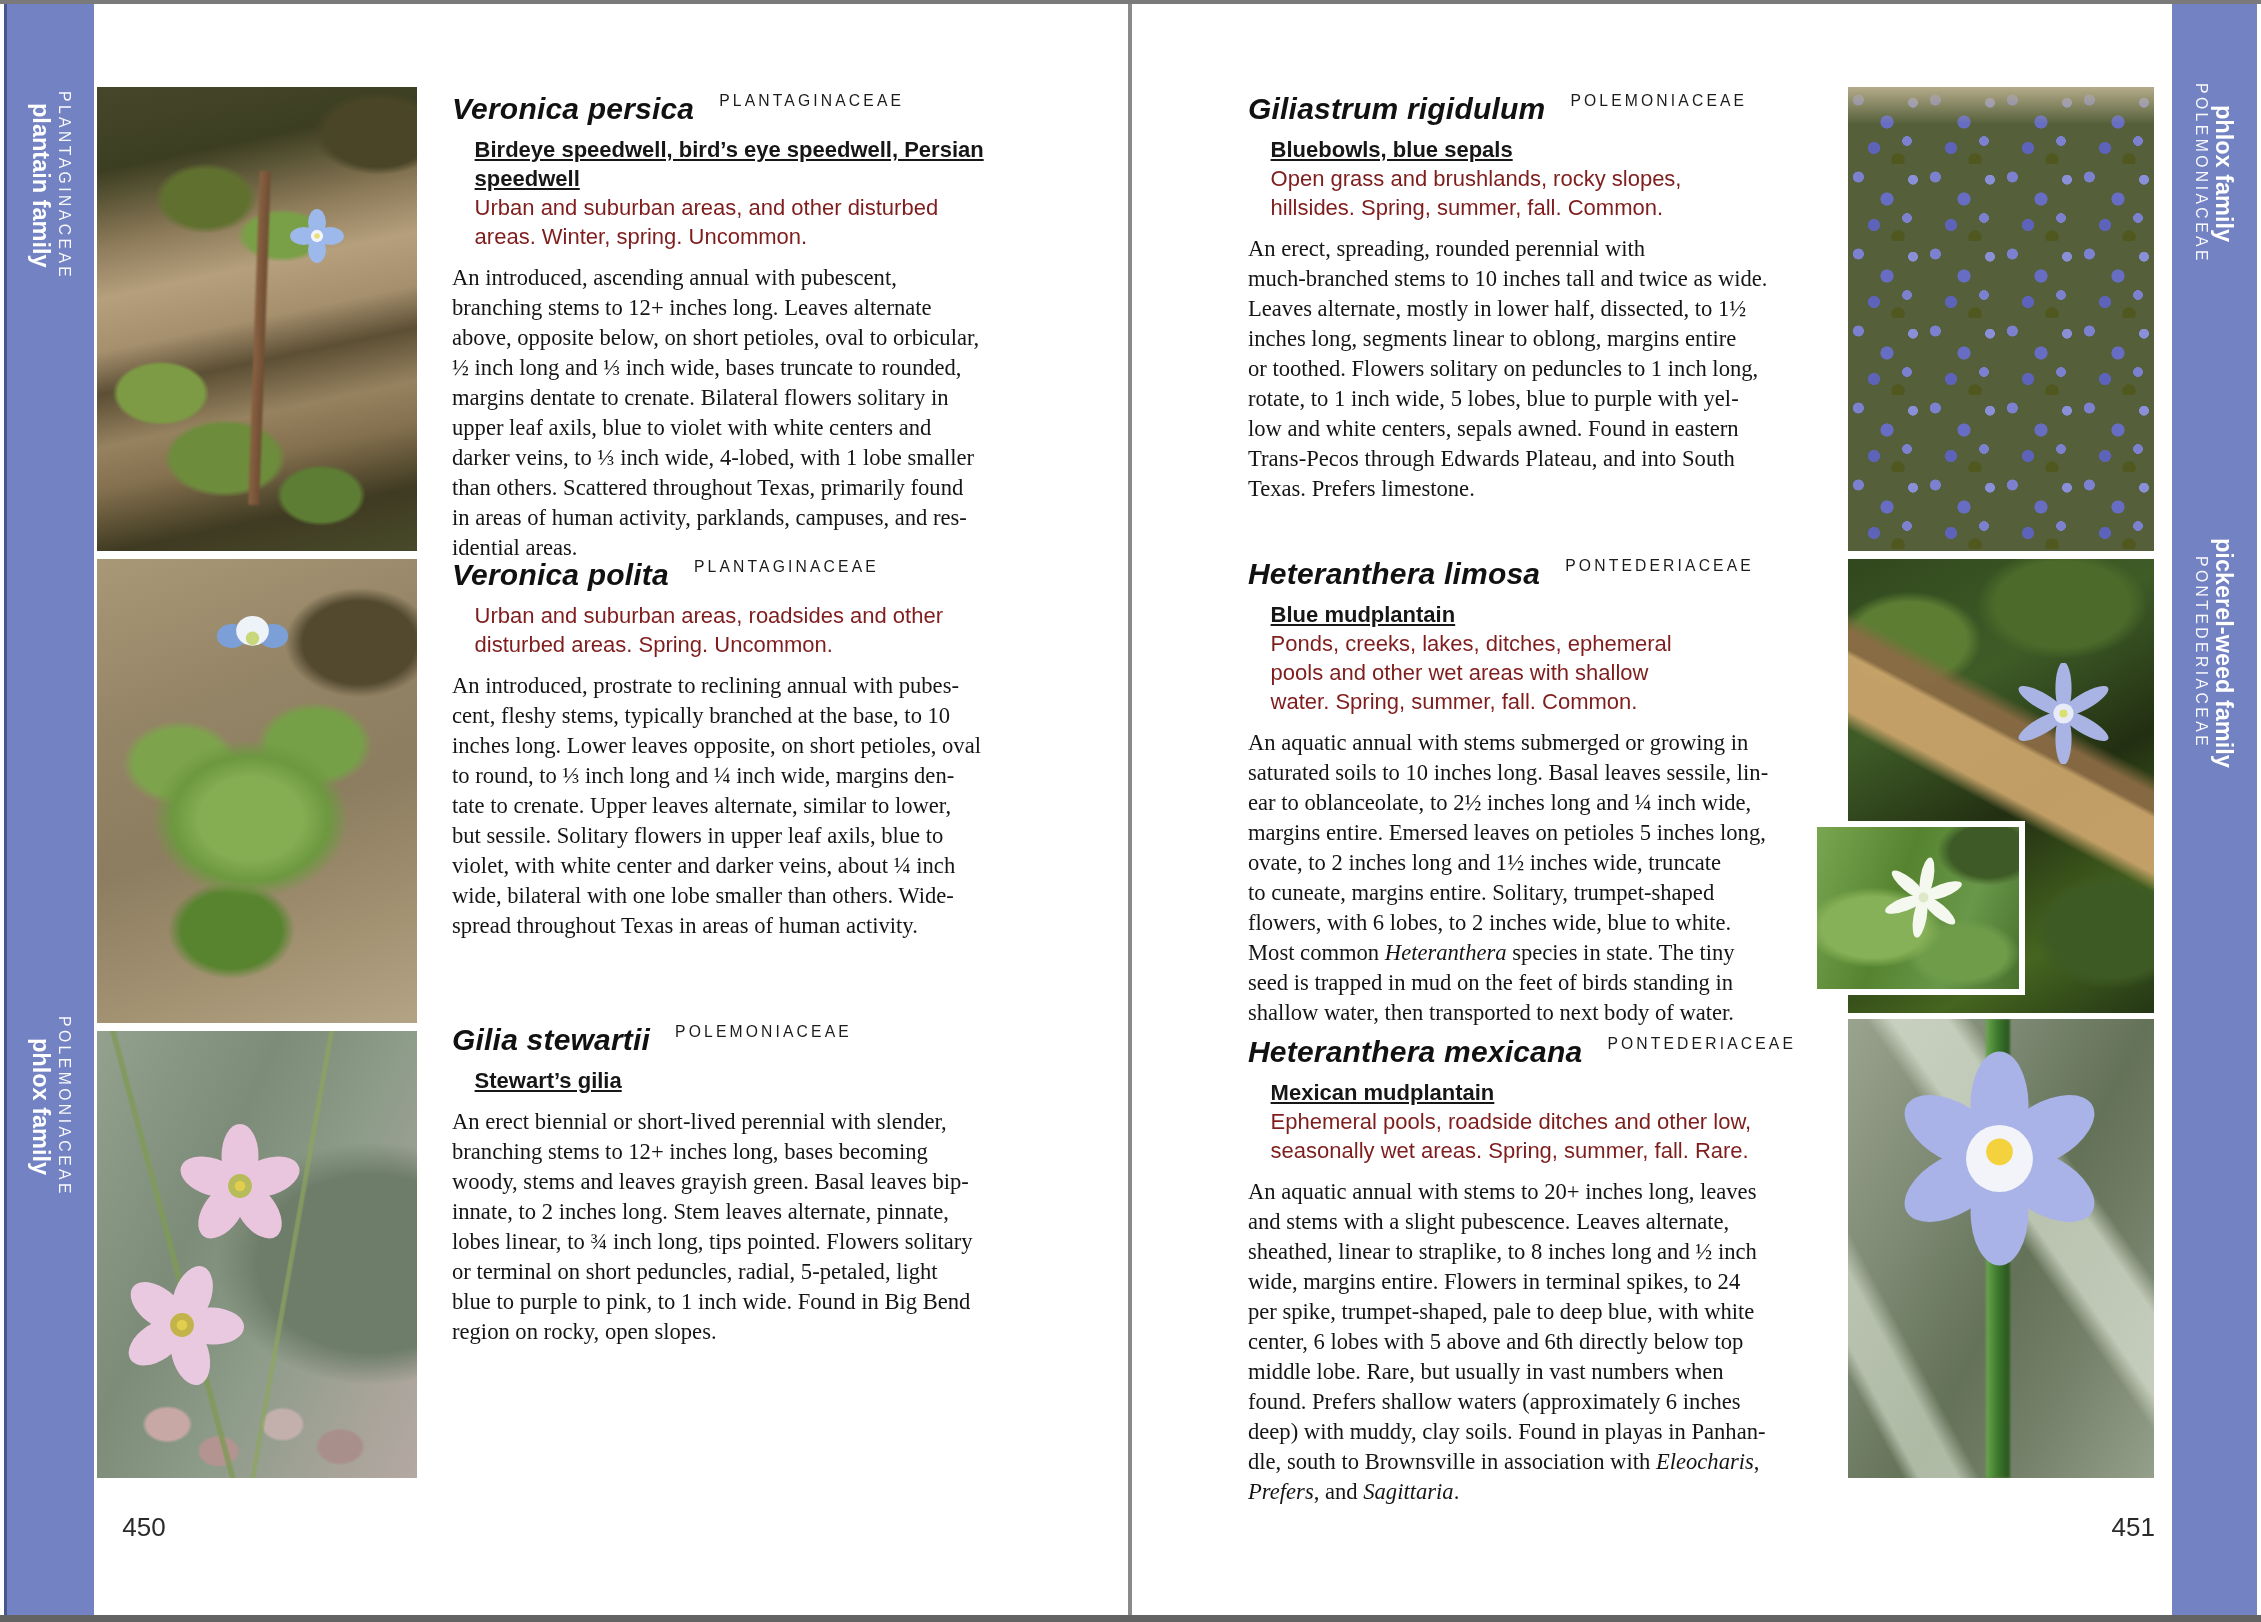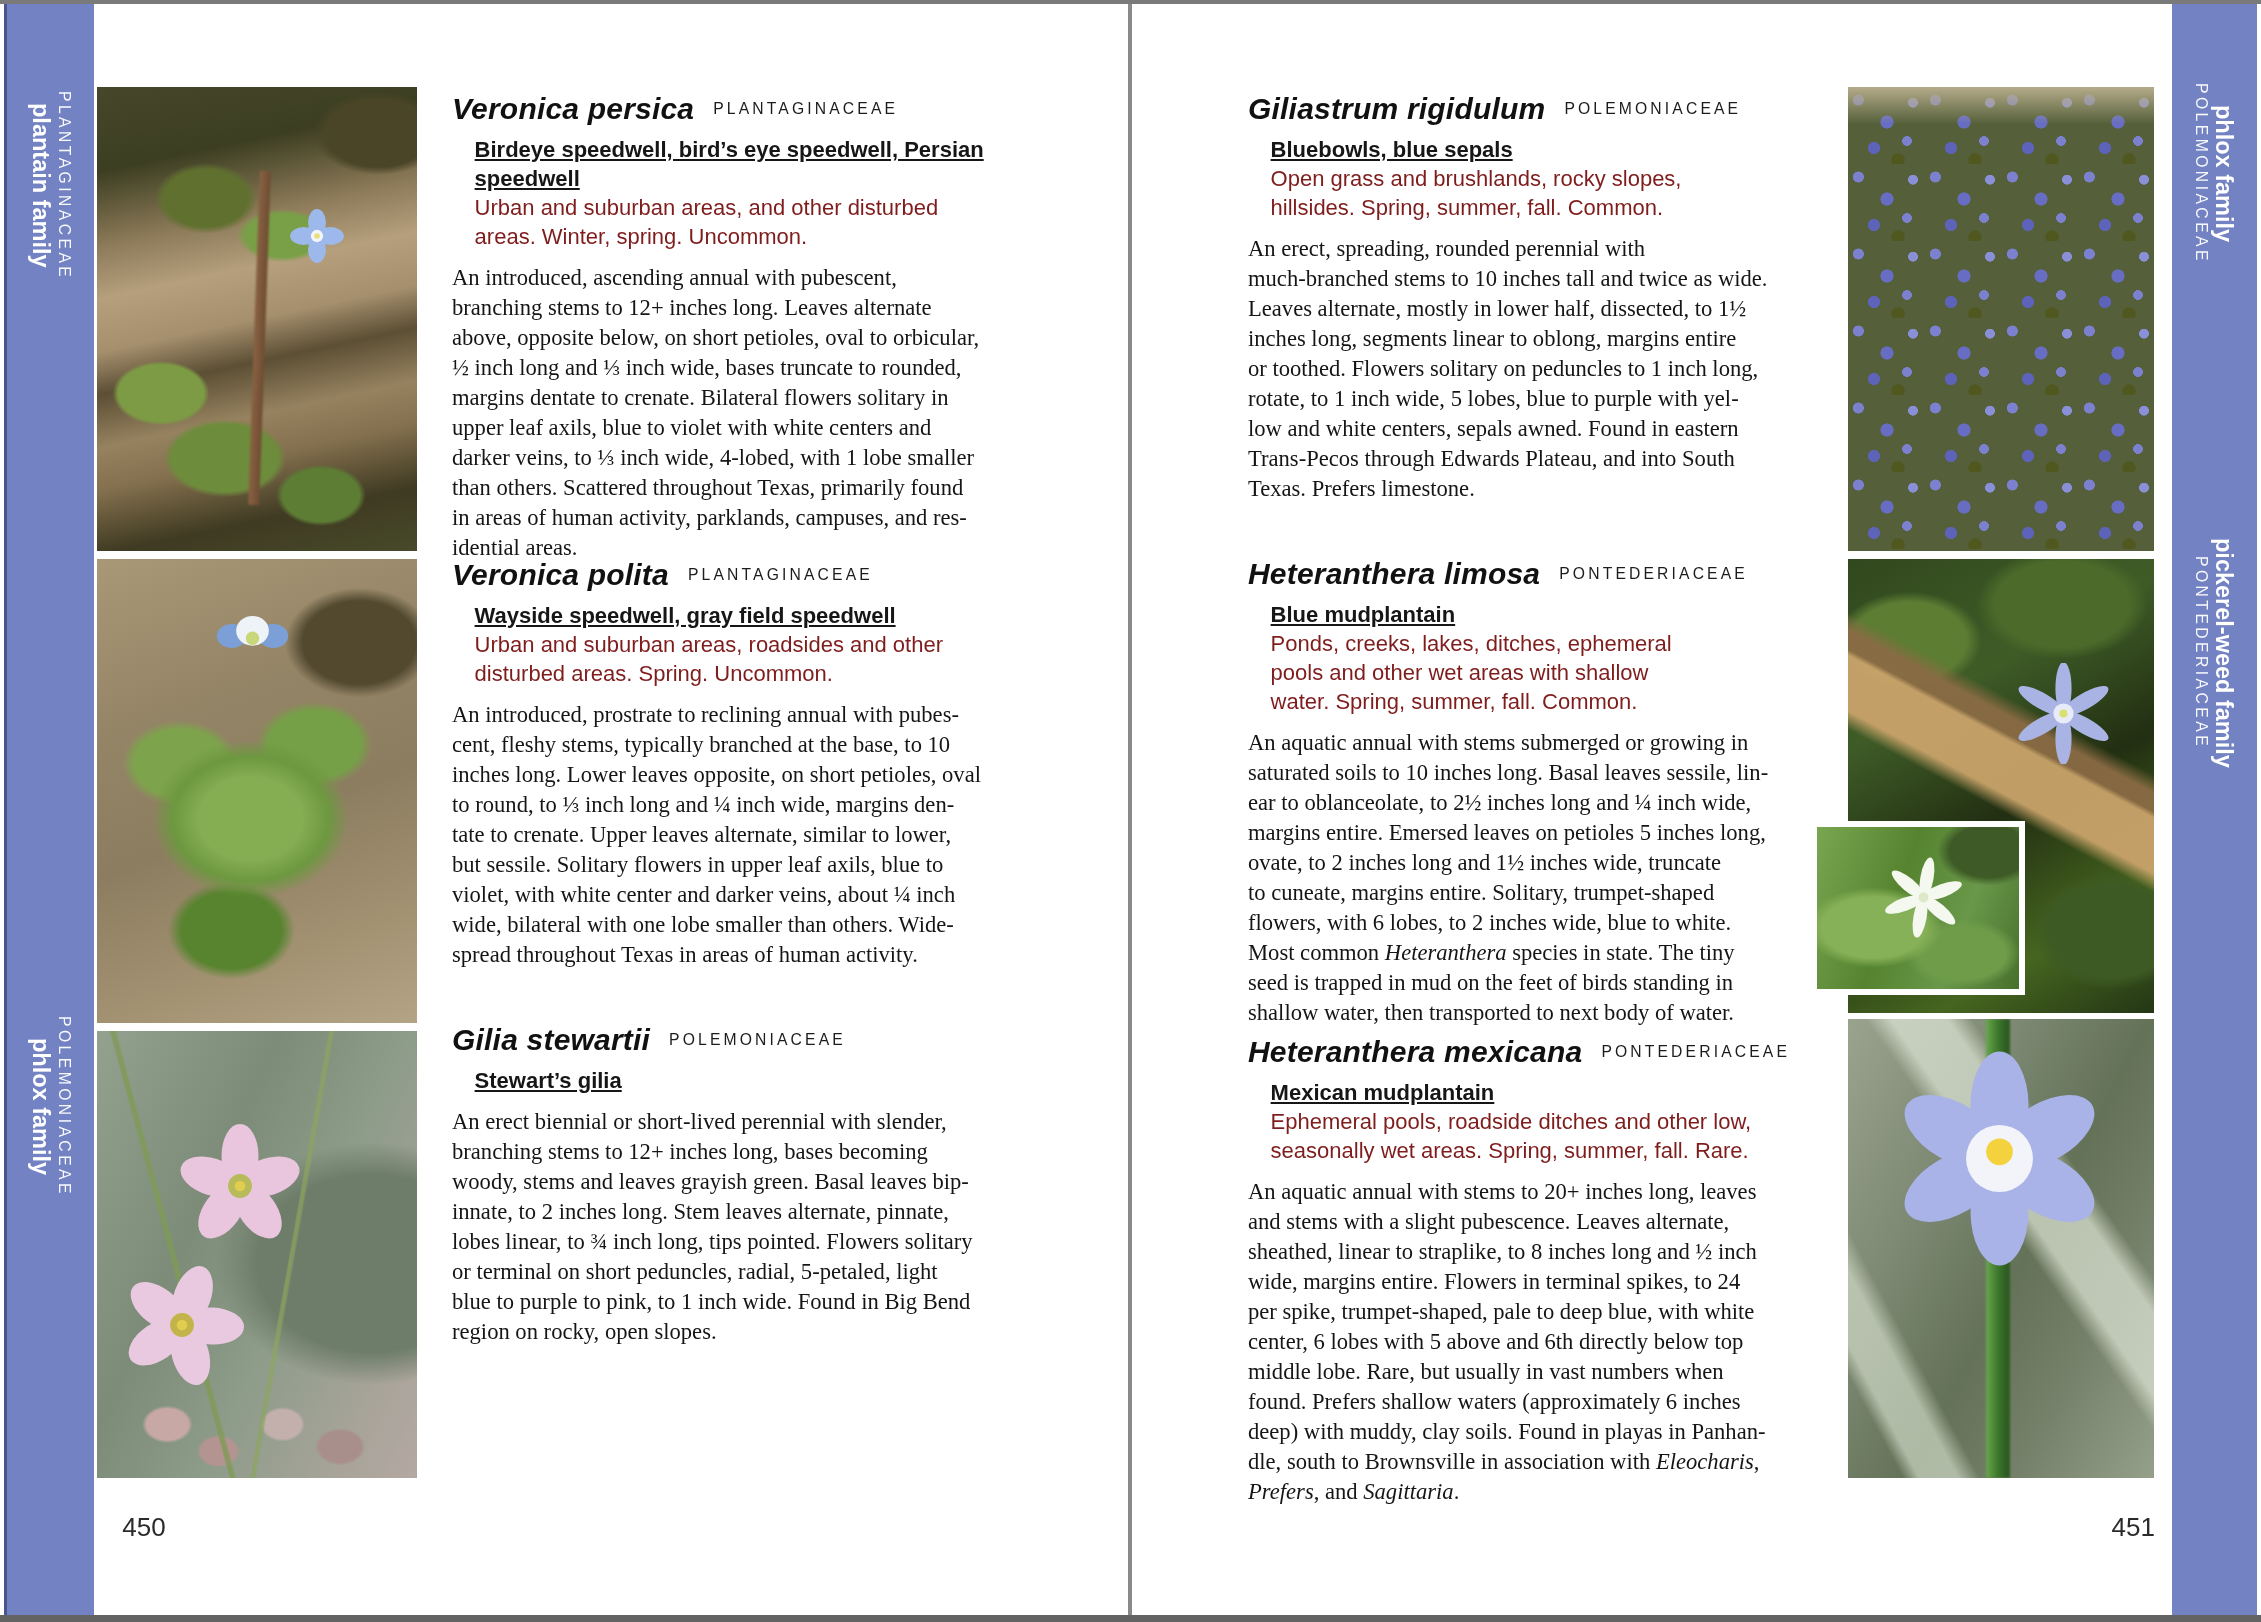--- a/index.html
+++ b/index.html
@@ -20,21 +20,21 @@
     position:absolute;left:50%;transform:translateX(-50%);
     writing-mode:vertical-rl;text-align:center;white-space:nowrap;line-height:1.15;
   }
   .tab-caps{display:block;font-size:15.7px;letter-spacing:0.22em;color:rgba(255,255,255,0.95);}
   .tab-common{display:block;font-size:23.5px;font-weight:bold;color:#ffffff;}
 
   
   .entry{position:absolute;z-index:2;}
   .entry.lcol{left:452px;width:614px;}
   .entry.rcol{left:1248px;width:600px;}
-  .species-line{display:flex;align-items:center;gap:19px;margin-bottom:8.7px;}
+  .species-line{display:flex;align-items:flex-start;gap:25px;margin-bottom:8.7px;}
   .species{font-size:30px;font-weight:bold;font-style:italic;color:#111;letter-spacing:0.2px;}
   .family{font-size:15.7px;letter-spacing:0.2em;color:#1c1c1c;}
   .common{font-size:22px;font-weight:bold;line-height:29px;margin-left:22.6px;color:#161616;text-decoration:underline;}
   .habitat{font-size:22px;line-height:29px;margin-left:22.6px;white-space:pre-line;color:#7f1d1d;}
   .desc{
     font-family:"Liberation Serif",serif;font-size:22.6px;line-height:30px;
     margin-top:12px;white-space:pre-line;color:#151515;
   }
 
   
@@ -312,21 +312,20 @@
 than others. Scattered throughout Texas, primarily found
 in areas of human activity, parklands, campuses, and res-
 idential areas.</span></div>
   </section>
 
   <section class="entry lcol" style="top:558px">
     <div class="species-line">
       <span class="species">Veronica polita</span>
       <span class="family">PLANTAGINACEAE</span>
     </div>
-    <div class="common">Wayside speedwell, gray field speedwell</div>
     <div class="habitat">Urban and suburban areas, roadsides and other
 disturbed areas. Spring. Uncommon.</div>
     <div class="desc"><span>An introduced, prostrate to reclining annual with pubes-
 cent, fleshy stems, typically branched at the base, to 10
 inches long. Lower leaves opposite, on short petioles, oval
 to round, to ⅓ inch long and ¼ inch wide, margins den-
 tate to crenate. Upper leaves alternate, similar to lower,
 but sessile. Solitary flowers in upper leaf axils, blue to
 violet, with white center and darker veins, about ¼ inch
 wide, bilateral with one lobe smaller than others. Wide-

